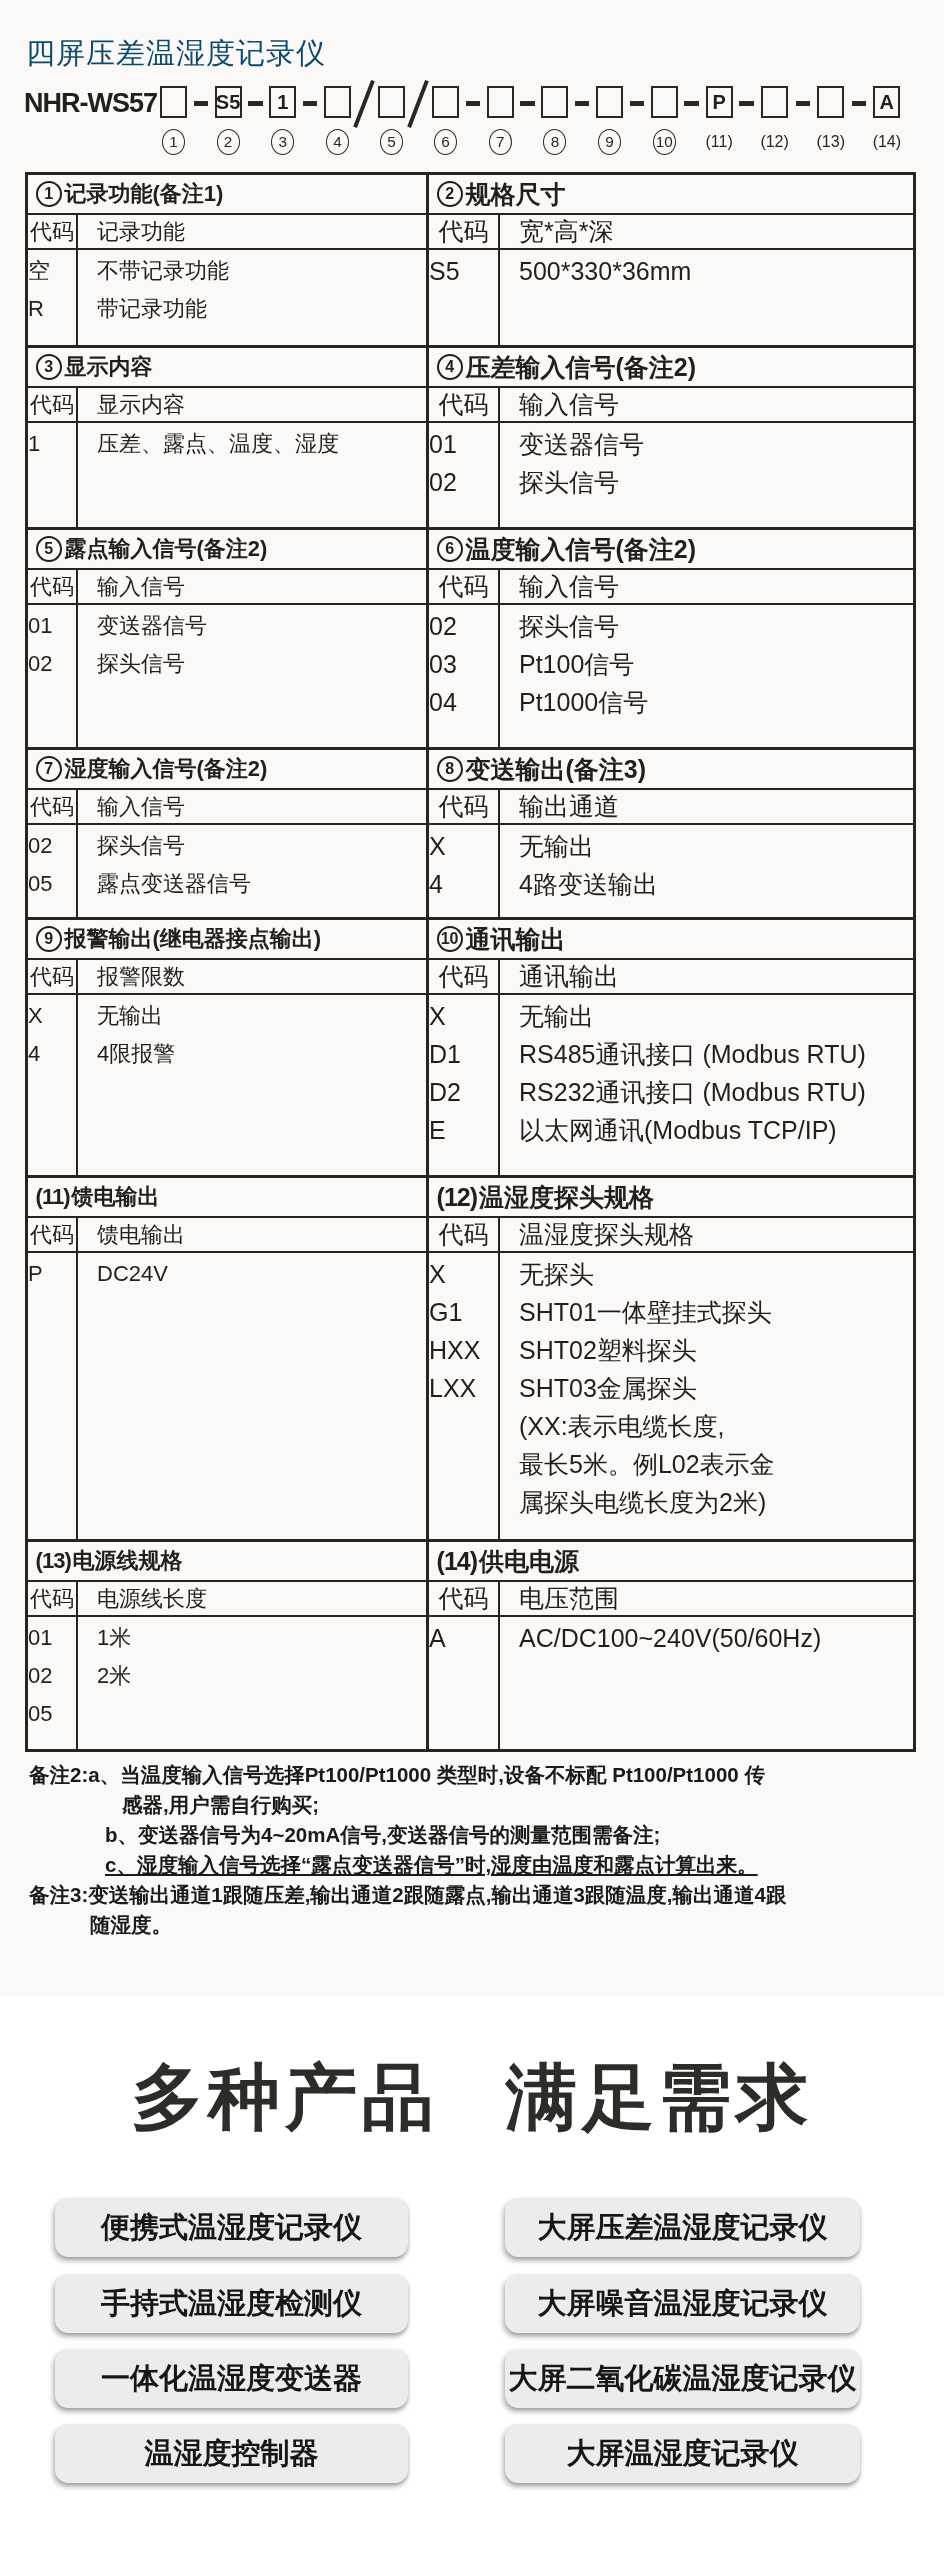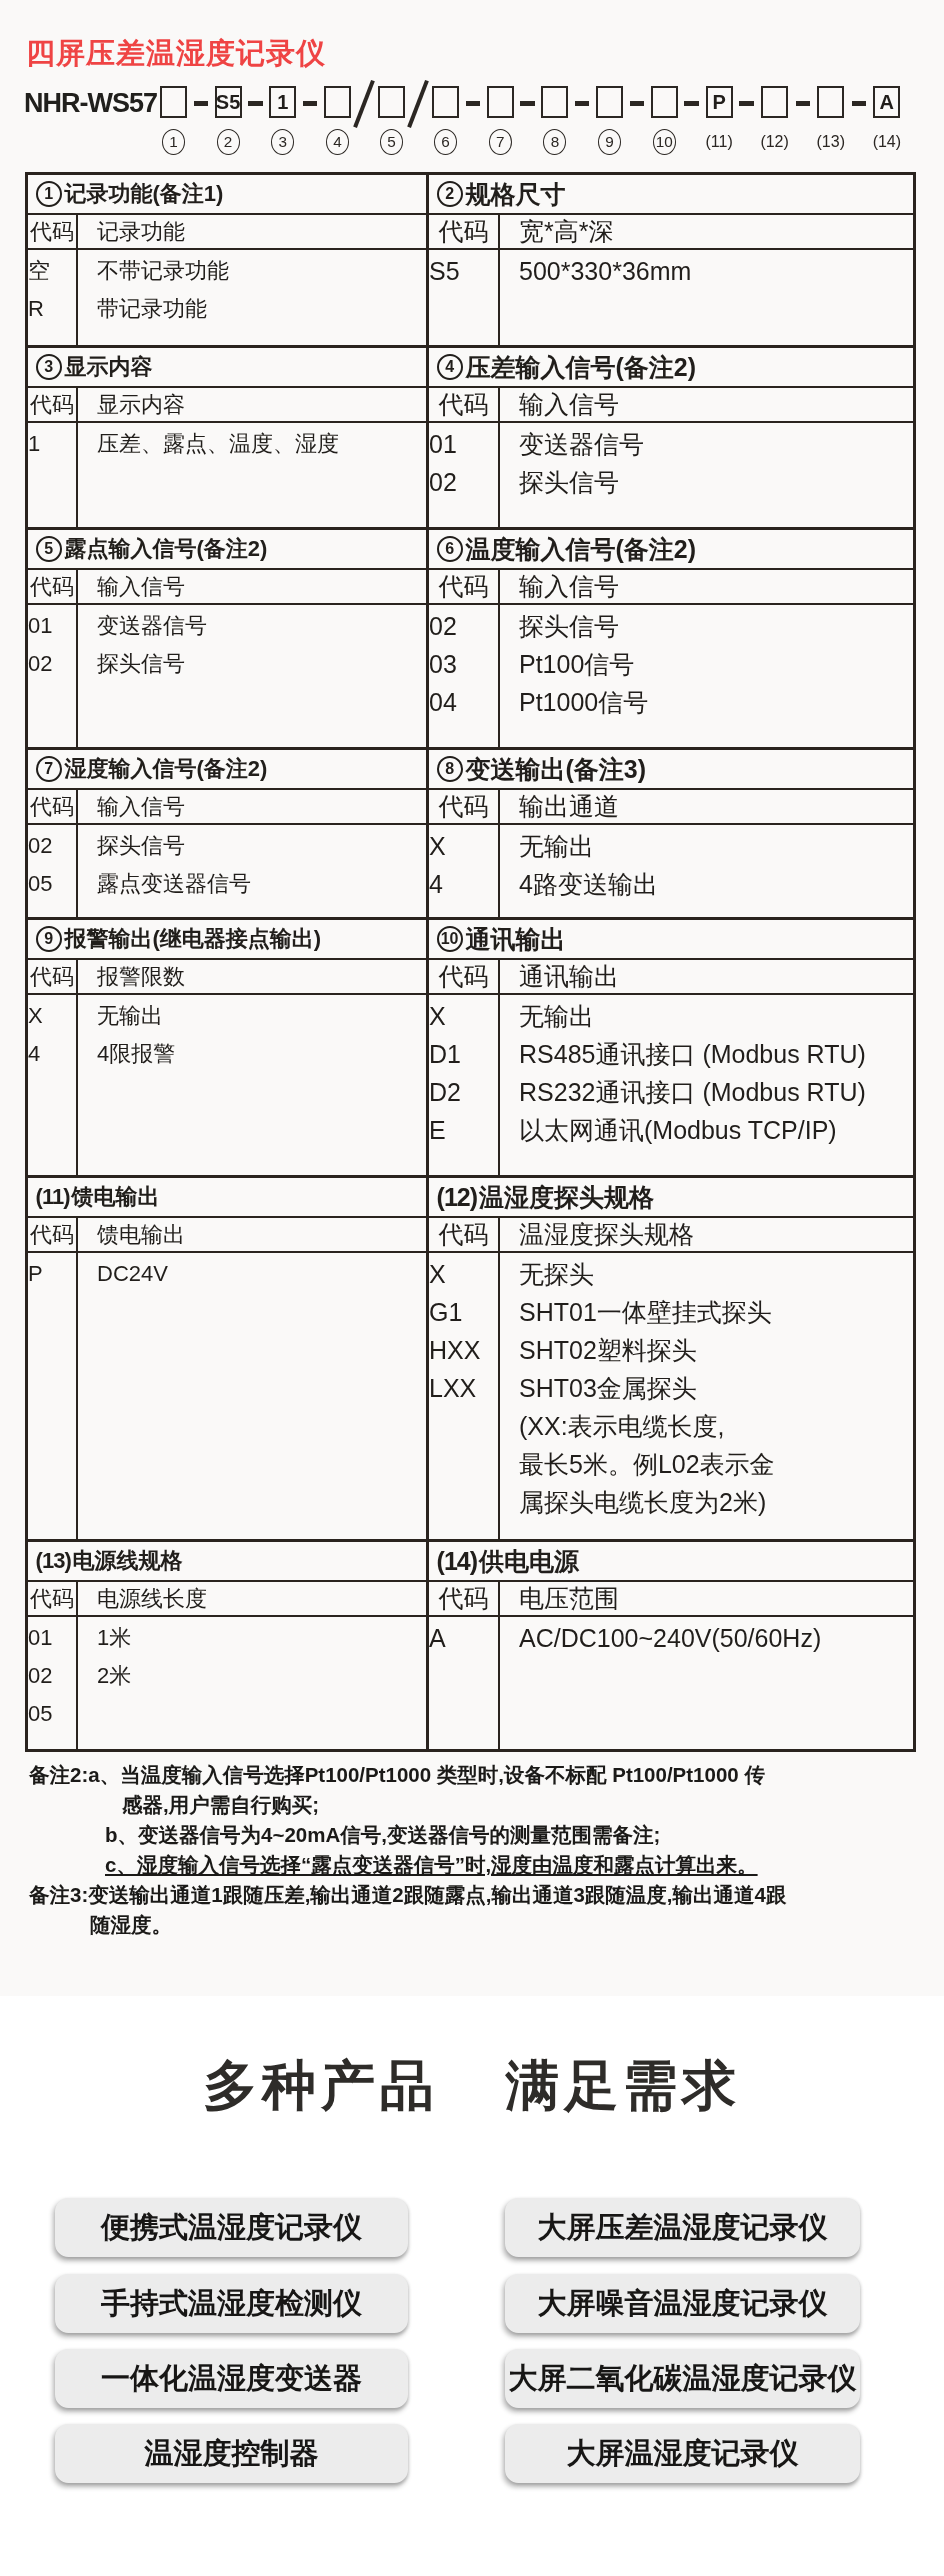--- a/index.html
+++ b/index.html
@@ -8,21 +8,21 @@
     position: relative; width: 944px; height: 2576px;
     font-family: "Liberation Sans", "DejaVu Sans", sans-serif;
     color: #211e1b; overflow: hidden; background: #ffffff;
   }
   .doc-section {
     position: absolute; left: 0; top: 0; width: 944px; height: 1996px;
     background: #faf9f8;
   }
   .page-title {
     position: absolute; left: 26px; top: 34px;
-    font-size: 29px; font-weight: 700; letter-spacing: 1px; color: #ef4444;
+    font-size: 29px; font-weight: 400; letter-spacing: 1px; color: #0c4a6e;
   }
   
   .model-row {
     position: absolute; left: 24px; top: 86px;
     display: flex; align-items: flex-start;
   }
   .model-prefix {
     font-size: 27px; font-weight: 700; letter-spacing: -1px;
     line-height: 35px; margin-right: 2.9px; color: #21201d;
   }
@@ -79,21 +79,21 @@
     position: absolute; left: 29px; top: 1760px; width: 891px;
     font-size: 20.5px; line-height: 30px; font-weight: 600; color: #1b1a18;
   }
   
   .promo-section {
     position: absolute; left: 0; top: 1996px; width: 944px; height: 580px;
     background: #ffffff;
   }
   .promo-heading {
     position: absolute; left: 0; top: 54px; width: 100%;
-    text-align: center; font-size: 54px; font-weight: 800;
+    text-align: center; font-size: 72px; font-weight: 800;
     letter-spacing: 4.8px; color: #2e2c29; white-space: nowrap;
   }
   .promo-heading .hpart-left { margin-right: 67px; }
   .pbtn {
     position: absolute; height: 59px; border-radius: 13.4px;
     background: #ececec; display: flex; align-items: center; justify-content: center;
     font-size: 29px; font-weight: 600; color: #171615;
     box-shadow: -1.9px 3.8px 4.8px rgba(0,0,0,0.28), 1px 1.9px 2.9px rgba(0,0,0,0.12);
     cursor: pointer; white-space: nowrap;
   }

